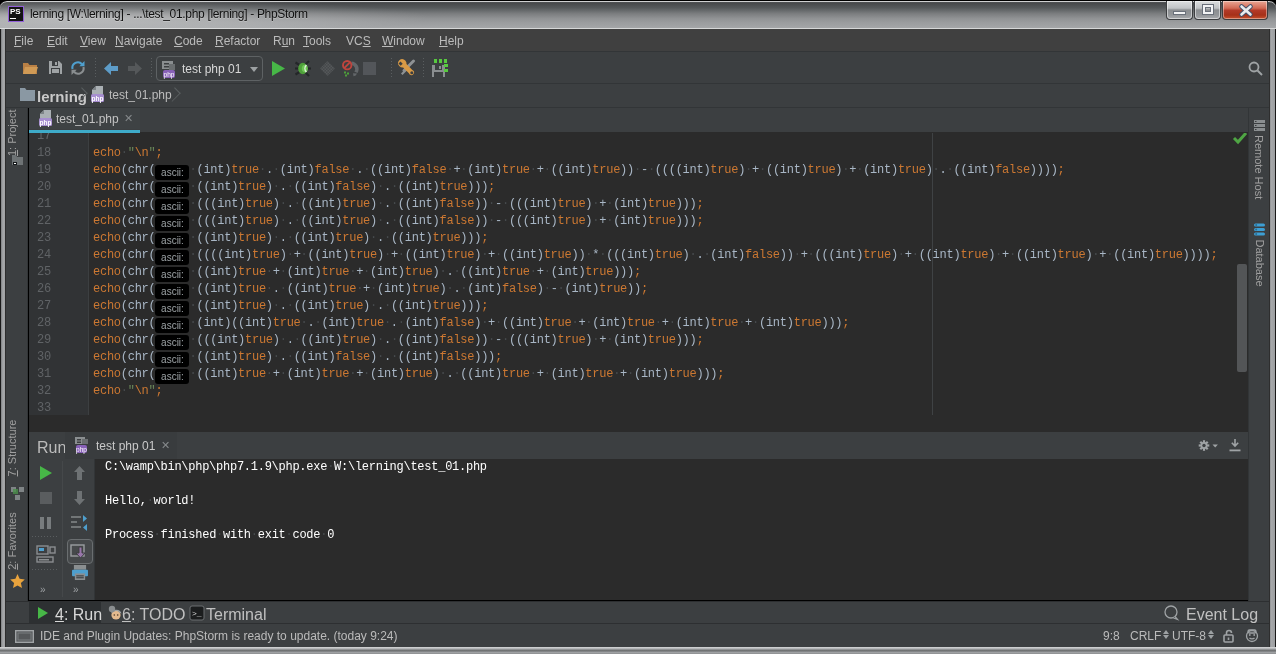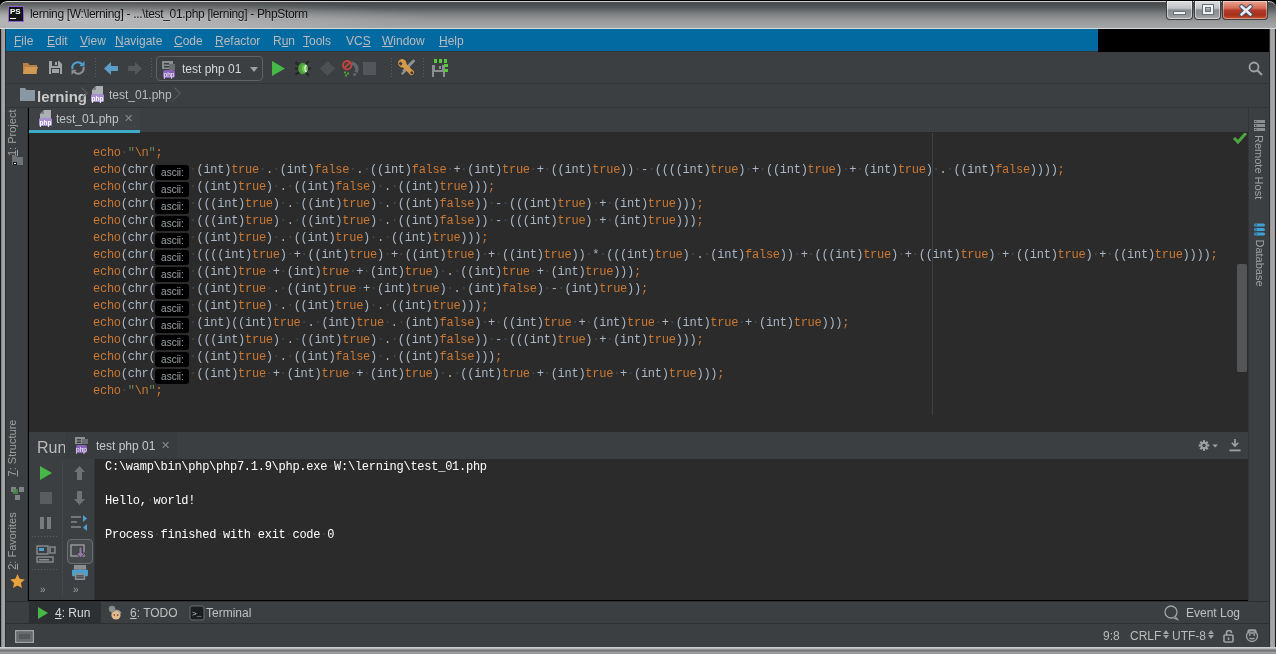--- a/index.html
+++ b/index.html
@@ -17,21 +17,21 @@
 #btn-close{left:1222px;width:46px;border-radius:0 0 4px 4px;background:linear-gradient(180deg,#eaa795 0%,#d26a55 40%,#b23a28 52%,#a63019 78%,#c7512c 100%);box-shadow:inset 0 0 0 1px rgba(255,255,255,.4)}
 #btn-min .ic{position:absolute;left:6px;top:10px;width:13px;height:3.5px;background:#f2f3f4;border:1px solid #6a707a}
 #btn-max .ic{position:absolute;left:8px;top:4px;width:10px;height:9px;border:2.5px solid #f2f3f4;outline:1px solid #6a707a;box-shadow:inset 0 0 0 1px #6a707a}
 #btn-close .ic{position:absolute;left:14px;top:2px;width:18px;height:15px}
 
 .brd{background:linear-gradient(90deg,#7e8082,#a6a8aa 40%,#9b9d9f)}
 #brd-l{left:0;top:29px;width:6px;height:619px;border-left:1px solid #1a1a1a;box-shadow:inset -1px 0 0 #2e2e2e}
 #brd-r{left:1269px;top:29px;width:7px;height:619px;border-right:1px solid #1a1a1a;box-shadow:inset 1px 0 0 #2e2e2e}
 #brd-b{left:0;top:647px;width:1276px;height:7px;background:linear-gradient(180deg,#d8d9da 0%,#b0b2b4 25%,#6e7071 48%,#7e8082 62%,#a5a7a9 82%,#8e9092 95%,#1d1d1d 100%)}
 
-#menubar{left:6px;top:29px;width:1092px;height:23px;background:#0369a1;border-bottom:1px solid #323537}
+#menubar{left:6px;top:29px;width:1263px;height:23px;background:#404040;border-bottom:1px solid #323537}
 .mi{position:absolute;top:5px;font-size:12px;color:#bbbbbb}
 u{text-decoration:underline}
 
 #toolbar{left:6px;top:52px;width:1263px;height:32px;background:#3c3f41;border-bottom:1px solid #323537}
 .tsep{position:absolute;top:6px;width:1px;height:20px;background:repeating-linear-gradient(180deg,#5a5e60 0 1px,transparent 1px 3px)}
 #combo{position:absolute;left:150px;top:4px;width:107px;height:25px;border:1px solid #5e6264;border-radius:4px}
 #combo .txt{position:absolute;left:25px;top:5px;font-size:12px;color:#d8d8d8}
 #combo .arr{position:absolute;left:93px;top:10px;width:0;height:0;border-left:4px solid transparent;border-right:4px solid transparent;border-top:5px solid #9da1a3}
 
 #crumbs{left:6px;top:84px;width:1263px;height:24px;background:#3c3f41;border-bottom:1px solid #323537}
@@ -74,21 +74,21 @@
 #runbody{left:29px;top:459px;width:1219px;height:141px;background:#2b2b2b}
 #runcols{left:29px;top:459px;width:66px;height:141px;background:#3c3f41;border-right:1px solid #323537}
 #colsep{position:absolute;left:33px;top:2px;width:1px;height:136px;background:#45484a}
 .dotsep{position:absolute;width:26px;height:1px;background:repeating-linear-gradient(90deg,#5a5e60 0 1px,transparent 1px 3px)}
 #console{position:absolute;left:105px;top:459px;font-family:"Liberation Mono",monospace;font-size:12px;line-height:17px;letter-spacing:-0.26px;white-space:pre}
 #console b{font-weight:normal}
 .chevs{color:#9da1a3;font-size:10px;letter-spacing:1px}
 
 #twrow{left:6px;top:601px;width:1263px;height:22px;background:#3c3f41;border-top:1px solid #2d2f31}
 #twrun{position:absolute;left:23px;top:0;width:72px;height:22px;background:#2d3032}
-.twt{position:absolute;top:4px;font-size:12px;color:#c0c0c0}
+.twt{position:absolute;top:4px;font-size:16px;color:#c0c0c0}
 
 #status{left:6px;top:623px;width:1263px;height:24px;background:#3c3f41;border-top:1px solid #2d2f31}
 #status .msg{position:absolute;left:34px;top:5px;font-size:12px;color:#bbbbbb}
 .sr{position:absolute;top:5px;font-size:12px;color:#bbbbbb}
 .updn{display:inline-block;vertical-align:1px;margin-left:2px}
 .updn:before{content:"";display:block;width:0;height:0;border-left:3px solid transparent;border-right:3px solid transparent;border-bottom:4px solid #9da1a3;margin-bottom:1px}
 .updn:after{content:"";display:block;width:0;height:0;border-left:3px solid transparent;border-right:3px solid transparent;border-top:4px solid #9da1a3}
 svg{position:absolute;overflow:visible}
 </style></head>
 <body>
@@ -321,20 +321,23 @@
     <div id="tabul"></div>
     <svg style="left:9px;top:2px" width="16" height="16" viewBox="0 0 16 16">
   <path d="M2 4 L6 0 H13 V8 H2 z" fill="#aab0b4"></path>
   <path d="M2 4 L6 0 V4 z" fill="#7d8387"></path>
   <rect x="1" y="8" width="13" height="8" rx="1.5" fill="#a78fd0"></rect>
   <text x="7.5" y="14.8" font-size="6.5" font-weight="bold" font-family="Liberation Sans" fill="#fff" text-anchor="middle">php</text>
 </svg>
   </div>
 
   <div class="abs" id="editor">
+    <div id="gutter">
+        <div id="lnums">17<br>18<br>19<br>20<br>21<br>22<br>23<br>24<br>25<br>26<br>27<br>28<br>29<br>30<br>31<br>32<br>33</div>
+      </div>
     <div id="marginline"></div>
     <div id="code">
 <div class="cl"></div>
 <div class="cl"><b class="o">echo</b><b class="w">·</b><b class="n">"</b><b class="o">\n</b><b class="n">"</b><b class="o">;</b></div>
 <div class="cl"><b class="o">echo</b><b class="g">(chr(</b><span class="fold">ascii:</span><b class="w">·</b><b class="g">(int)</b><b class="o">true</b><b class="w">·</b><b class="g">.</b><b class="w">·</b><b class="g">(int)</b><b class="o">false</b><b class="w">·</b><b class="g">.</b><b class="w">·</b><b class="g">((int)</b><b class="o">false</b><b class="w">·</b><b class="g">+</b><b class="w">·</b><b class="g">(int)</b><b class="o">true</b><b class="w">·</b><b class="g">+</b><b class="w">·</b><b class="g">((int)</b><b class="o">true</b><b class="g">))</b><b class="w">·</b><b class="g">-</b><b class="w">·</b><b class="g">((((int)</b><b class="o">true</b><b class="g">)</b><b class="w">·</b><b class="g">+</b><b class="w">·</b><b class="g">((int)</b><b class="o">true</b><b class="g">)</b><b class="w">·</b><b class="g">+</b><b class="w">·</b><b class="g">(int)</b><b class="o">true</b><b class="g">)</b><b class="w">·</b><b class="g">.</b><b class="w">·</b><b class="g">((int)</b><b class="o">false</b><b class="g">))))</b><b class="o">;</b></div>
 <div class="cl"><b class="o">echo</b><b class="g">(chr(</b><span class="fold">ascii:</span><b class="w">·</b><b class="g">((int)</b><b class="o">true</b><b class="g">)</b><b class="w">·</b><b class="g">.</b><b class="w">·</b><b class="g">((int)</b><b class="o">false</b><b class="g">)</b><b class="w">·</b><b class="g">.</b><b class="w">·</b><b class="g">((int)</b><b class="o">true</b><b class="g">)))</b><b class="o">;</b></div>
 <div class="cl"><b class="o">echo</b><b class="g">(chr(</b><span class="fold">ascii:</span><b class="w">·</b><b class="g">(((int)</b><b class="o">true</b><b class="g">)</b><b class="w">·</b><b class="g">.</b><b class="w">·</b><b class="g">((int)</b><b class="o">true</b><b class="g">)</b><b class="w">·</b><b class="g">.</b><b class="w">·</b><b class="g">((int)</b><b class="o">false</b><b class="g">))</b><b class="w">·</b><b class="g">-</b><b class="w">·</b><b class="g">(((int)</b><b class="o">true</b><b class="g">)</b><b class="w">·</b><b class="g">+</b><b class="w">·</b><b class="g">(int)</b><b class="o">true</b><b class="g">)))</b><b class="o">;</b></div>
 <div class="cl"><b class="o">echo</b><b class="g">(chr(</b><span class="fold">ascii:</span><b class="w">·</b><b class="g">(((int)</b><b class="o">true</b><b class="g">)</b><b class="w">·</b><b class="g">.</b><b class="w">·</b><b class="g">((int)</b><b class="o">true</b><b class="g">)</b><b class="w">·</b><b class="g">.</b><b class="w">·</b><b class="g">((int)</b><b class="o">false</b><b class="g">))</b><b class="w">·</b><b class="g">-</b><b class="w">·</b><b class="g">(((int)</b><b class="o">true</b><b class="g">)</b><b class="w">·</b><b class="g">+</b><b class="w">·</b><b class="g">(int)</b><b class="o">true</b><b class="g">)))</b><b class="o">;</b></div>
 <div class="cl"><b class="o">echo</b><b class="g">(chr(</b><span class="fold">ascii:</span><b class="w">·</b><b class="g">((int)</b><b class="o">true</b><b class="g">)</b><b class="w">·</b><b class="g">.</b><b class="w">·</b><b class="g">((int)</b><b class="o">true</b><b class="g">)</b><b class="w">·</b><b class="g">.</b><b class="w">·</b><b class="g">((int)</b><b class="o">true</b><b class="g">)))</b><b class="o">;</b></div>
 <div class="cl"><b class="o">echo</b><b class="g">(chr(</b><span class="fold">ascii:</span><b class="w">·</b><b class="g">((((int)</b><b class="o">true</b><b class="g">)</b><b class="w">·</b><b class="g">+</b><b class="w">·</b><b class="g">((int)</b><b class="o">true</b><b class="g">)</b><b class="w">·</b><b class="g">+</b><b class="w">·</b><b class="g">((int)</b><b class="o">true</b><b class="g">)</b><b class="w">·</b><b class="g">+</b><b class="w">·</b><b class="g">((int)</b><b class="o">true</b><b class="g">))</b><b class="w">·</b><b class="g">*</b><b class="w">·</b><b class="g">(((int)</b><b class="o">true</b><b class="g">)</b><b class="w">·</b><b class="g">.</b><b class="w">·</b><b class="g">(int)</b><b class="o">false</b><b class="g">))</b><b class="w">·</b><b class="g">+</b><b class="w">·</b><b class="g">(((int)</b><b class="o">true</b><b class="g">)</b><b class="w">·</b><b class="g">+</b><b class="w">·</b><b class="g">((int)</b><b class="o">true</b><b class="g">)</b><b class="w">·</b><b class="g">+</b><b class="w">·</b><b class="g">((int)</b><b class="o">true</b><b class="g">)</b><b class="w">·</b><b class="g">+</b><b class="w">·</b><b class="g">((int)</b><b class="o">true</b><b class="g">))))</b><b class="o">;</b></div>
@@ -436,21 +439,21 @@
   <rect x="3" y="9" width="11" height="7" fill="#8a8e90"></rect>
         <rect x="4.5" y="11" width="8" height="1.2" fill="#3c3f41"></rect>
         <rect x="4.5" y="13" width="8" height="1.2" fill="#3c3f41"></rect>
 </svg>
   </div>
   <div class="abs" id="console"><b class="ct">C:\wamp\bin\php\php7.1.9\php.exe</b><b class="w">·</b><b class="ct">W:\lerning\test_01.php</b><br><br><b class="ct">Hello,</b><b class="w">·</b><b class="ct">world!</b><br><br><b class="ct">Process</b><b class="w">·</b><b class="ct">finished</b><b class="w">·</b><b class="ct">with</b><b class="w">·</b><b class="ct">exit</b><b class="w">·</b><b class="ct">code</b><b class="w">·</b><b class="ct">0</b></div>
 
   <div class="abs" id="twrow">
     <div id="twrun"></div>
     <span class="twt" style="left:49px;color:#d8d8d8"><u>4</u>: Run</span>
-    <span class="twt" style="left:124px"><u>6</u>: TODO</span>
+    <span class="twt" style="left:116px"><u>6</u>: TODO</span>
     <span class="twt" style="left:200px">Terminal</span>
     <span class="twt" style="left:1180px">Event Log</span>
 
 <svg style="left:31px;top:5px" width="11" height="12" viewBox="0 0 11 12">
   <path d="M1 0 L11 6 L1 12 z" fill="#47b747"></path>
 </svg>
 <svg style="left:102px;top:3px" width="15" height="16" viewBox="0 0 15 16">
   <circle cx="8" cy="10" r="4.6" fill="#e3b98e"></circle>
   <path d="M3 8 a5.5 5 0 0 1 10.5 0.5 l-1.5 -0.5 a4.5 4 0 0 0 -7.5 -0.5 z" fill="#9fa3a5"></path>
   <circle cx="4" cy="4" r="3.2" fill="#8a8e90"></circle>
@@ -461,20 +464,21 @@
   <rect x="0" y="0" width="14" height="14" rx="2" fill="#1b1d1e" stroke="#6a6e70"></rect>
   <text x="2" y="10" font-size="8" fill="#d8d8d8" font-family="Liberation Mono">&gt;_</text>
 </svg>
 <svg style="left:1157px;top:3px" width="17" height="16" viewBox="0 0 17 16">
   <circle cx="8" cy="7" r="6" fill="none" stroke="#9fa3a5" stroke-width="1.3"></circle>
   <path d="M12 11.5 l2.5 3 -4 -1.5" fill="#3c3f41" stroke="#9fa3a5" stroke-width="1.2"></path>
 </svg>
   </div>
 
   <div class="abs" id="status">
+    <span class="msg">IDE and Plugin Updates: PhpStorm is ready to update. (today 9:24)</span>
     <span class="sr" style="left:1097px">9:8</span>
     <span class="sr" style="left:1124px">CRLF<span class="updn"></span></span>
     <span class="sr" style="left:1166px">UTF-8<span class="updn"></span></span>
 
 <svg style="left:9px;top:6px" width="19" height="13" viewBox="0 0 19 13">
   <rect x="0.7" y="0.7" width="17.6" height="11.6" fill="#55585a" stroke="#9fa3a5" stroke-width="1.4"></rect>
   <rect x="3" y="3" width="13" height="7" fill="none" stroke="#7a7e80" stroke-width="1"></rect>
 </svg>
 <svg style="left:1217px;top:6px" width="11" height="13" viewBox="0 0 11 13">
   <rect x="1" y="5" width="9" height="7" rx="1" fill="none" stroke="#9fa3a5" stroke-width="1.6"></rect>

